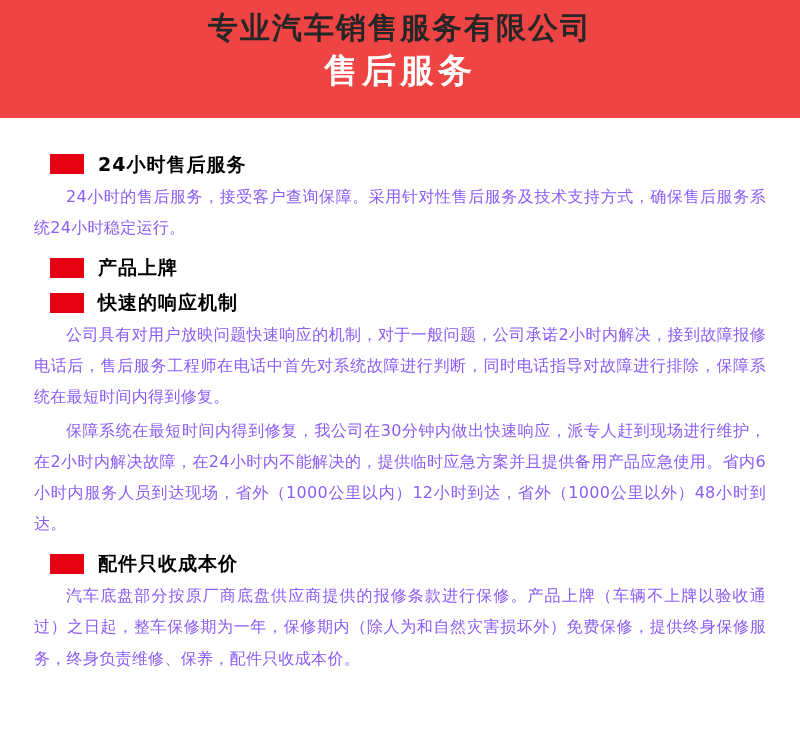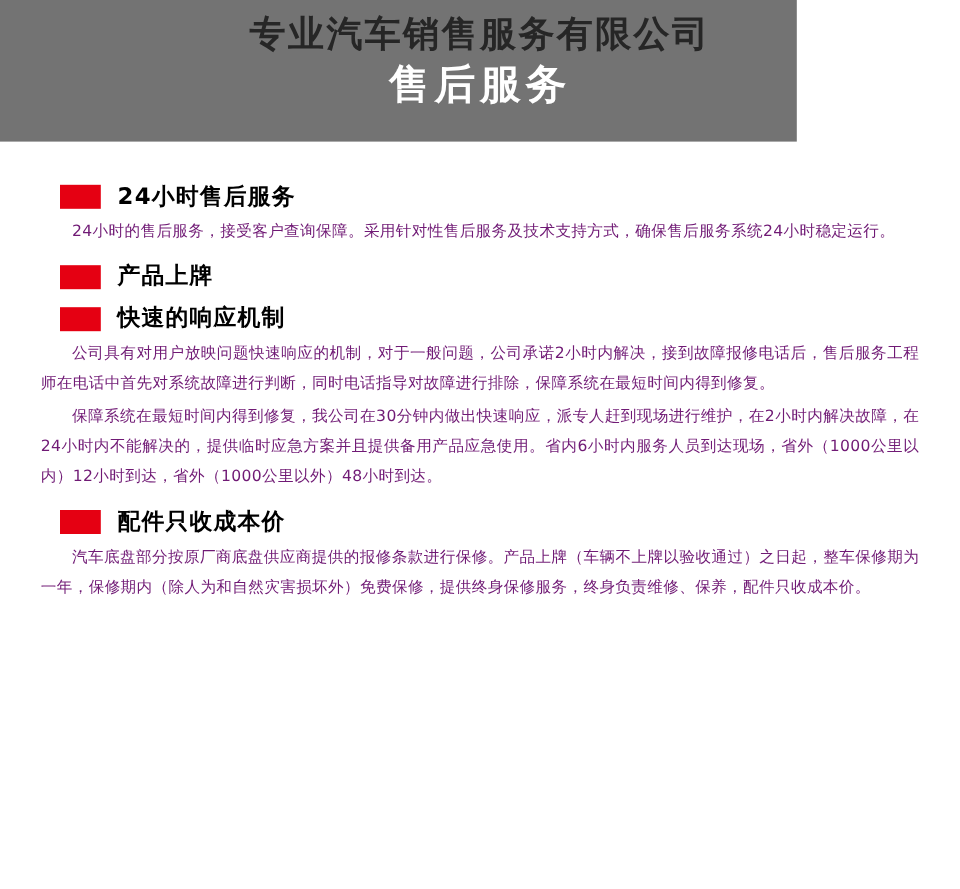--- a/index.html
+++ b/index.html
@@ -16,23 +16,23 @@
   }
   .page {
     position: relative;
     width: 800px;
     height: 741px;
     background: #ffffff;
   }
   
   .banner {
     position: relative;
-    width: 664px;
+    width: 800px;
     height: 118px;
-    background: #737373;
+    background: #ef4444;
     overflow: hidden;
   }
   .banner-ghost {
     position: absolute;
     top: 8px;
     left: 0;
     width: 800px;
     text-align: center;
     font-size: 30px;
     font-weight: bold;
@@ -72,23 +72,23 @@
     margin-right: 14px;
   }
   .sec-title {
     font-size: 19px;
     font-weight: bold;
     color: #000000;
     letter-spacing: 1px;
     line-height: 1.1;
   }
   .para {
-    font-size: 13px;
+    font-size: 16px;
     line-height: 1.95;
-    color: #701a75;
+    color: #8b5cf6;
     text-indent: 2em;
     margin: 0 0 2px 0;
     text-align: justify;
     letter-spacing: 0.3px;
   }
 </style>
 </head>
 <body>
 
 <div class="page">

